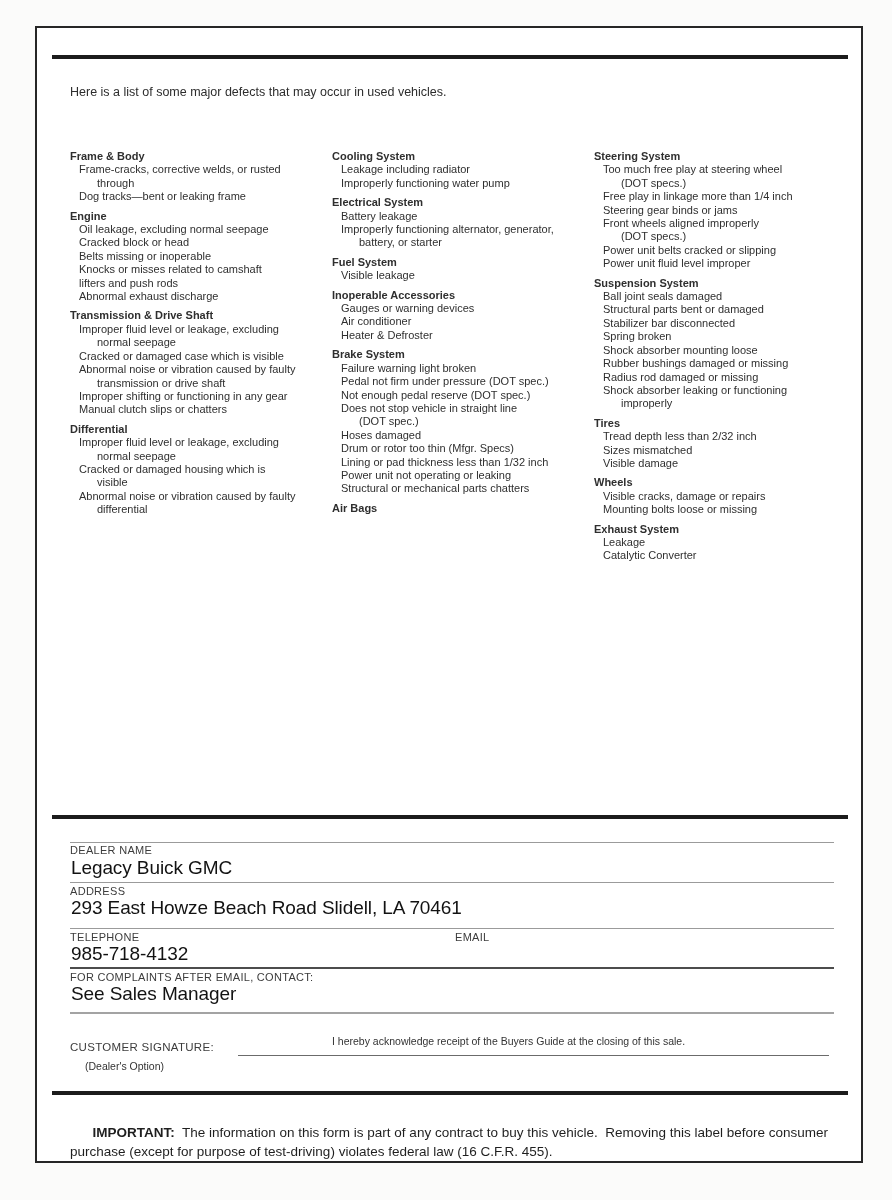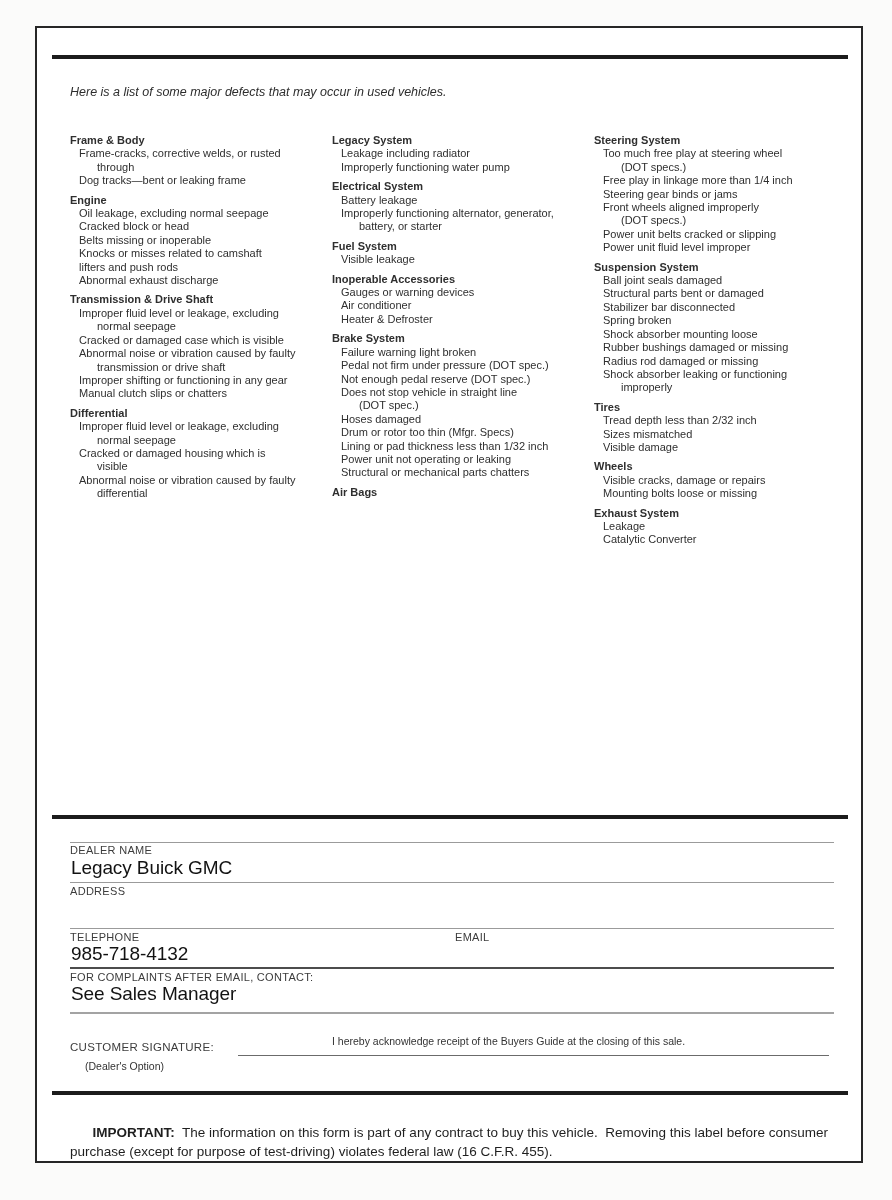--- a/index.html
+++ b/index.html
@@ -4,23 +4,23 @@
 <style>
   html,body{margin:0;padding:0;background:#e9e8e6;}
   .page{position:relative;width:892px;height:1200px;background:#fbfbfa;
         font-family:"Liberation Sans",sans-serif;overflow:hidden;}
   .frame{position:absolute;left:35px;top:26px;width:828px;height:1137px;
          border:2px solid #262626;background:#ffffff;box-sizing:border-box;}
   .rule-heavy{position:absolute;left:15px;right:13px;height:4px;background:#1c1c1c;}
   .thin-rule{position:absolute;left:33px;right:27px;height:1px;background:#9b9b9b;}
   .rule-mid{position:absolute;left:33px;right:27px;height:2px;background:#4c4c4c;}
   .rule-gray2{position:absolute;left:33px;right:27px;height:2px;background:#a3a3a3;}
-  .intro{position:absolute;left:33px;top:57px;font-size:12.5px;color:#2d2d2d;font-style:italic;}
+  .intro{position:absolute;left:33px;top:57px;font-size:12.5px;color:#2d2d2d;}
   .columns{position:absolute;left:33px;top:106px;width:786px;display:flex;}
-  .defect-col{flex:0 0 262px;width:262px;font-size:11px;line-height:13.4px;color:#2f2f2f;}
+  .defect-col{flex:0 0 262px;width:262px;font-size:11px;line-height:13.4px;color:#2f2f2f;margin-top:16px;}
   .sec-title{font-weight:700;margin-top:6px;white-space:nowrap;}
   .sec-title.first{margin-top:0;}
   .item-line{padding-left:9px;white-space:nowrap;}
   .item-line.cont{padding-left:27px;}
   .field-label{position:absolute;left:33px;font-size:11px;color:#3c3c3c;
                letter-spacing:.3px;white-space:nowrap;text-align:right;}
   .field-value{position:absolute;left:34px;font-size:19px;color:#121212;
                white-space:nowrap;letter-spacing:-.1px;}
   .small-note{position:absolute;font-size:10.5px;color:#333;white-space:nowrap;}
   .sig-line{position:absolute;left:201px;right:32px;top:1027px;height:1px;background:#6b6b6b;}
@@ -61,21 +61,21 @@
           <div class="item-line">Manual clutch slips or chatters</div>
           <div class="sec-title">Differential</div>
           <div class="item-line">Improper fluid level or leakage, excluding</div>
           <div class="item-line cont">normal seepage</div>
           <div class="item-line">Cracked or damaged housing which is</div>
           <div class="item-line cont">visible</div>
           <div class="item-line">Abnormal noise or vibration caused by faulty</div>
           <div class="item-line cont">differential</div>
         </div>
         <div class="defect-col">
-          <div class="sec-title first">Legacy System</div>
+          <div class="sec-title first">Cooling System</div>
           <div class="item-line">Leakage including radiator</div>
           <div class="item-line">Improperly functioning water pump</div>
           <div class="sec-title">Electrical System</div>
           <div class="item-line">Battery leakage</div>
           <div class="item-line">Improperly functioning alternator, generator,</div>
           <div class="item-line cont">battery, or starter</div>
           <div class="sec-title">Fuel System</div>
           <div class="item-line">Visible leakage</div>
           <div class="sec-title">Inoperable Accessories</div>
           <div class="item-line">Gauges or warning devices</div>
@@ -128,20 +128,21 @@
       </div>
 
     <div class="rule-heavy" style="top:787px"></div>
 
     <div class="thin-rule" style="top:814px"></div>
     <div class="field-label" style="top:816px">DEALER NAME</div>
     <div class="field-value" style="top:829px">Legacy Buick GMC</div>
 
     <div class="thin-rule" style="top:854px"></div>
     <div class="field-label" style="top:857px">ADDRESS</div>
+    <div class="field-value" style="top:869px">293 East Howze Beach Road Slidell, LA 70461</div>
 
     <div class="thin-rule" style="top:900px"></div>
     <div class="field-label" style="top:903px">TELEPHONE</div>
     <div class="field-label" style="top:903px;left:418px">EMAIL</div>
     <div class="field-value" style="top:915px">985-718-4132</div>
     <div class="field-value" style="top:915px;left:460px"></div>
 
     <div class="rule-mid" style="top:939px"></div>
     <div class="field-label" style="top:943px">FOR COMPLAINTS AFTER EMAIL, CONTACT:</div>
     <div class="field-value" style="top:955px">See Sales Manager</div>

